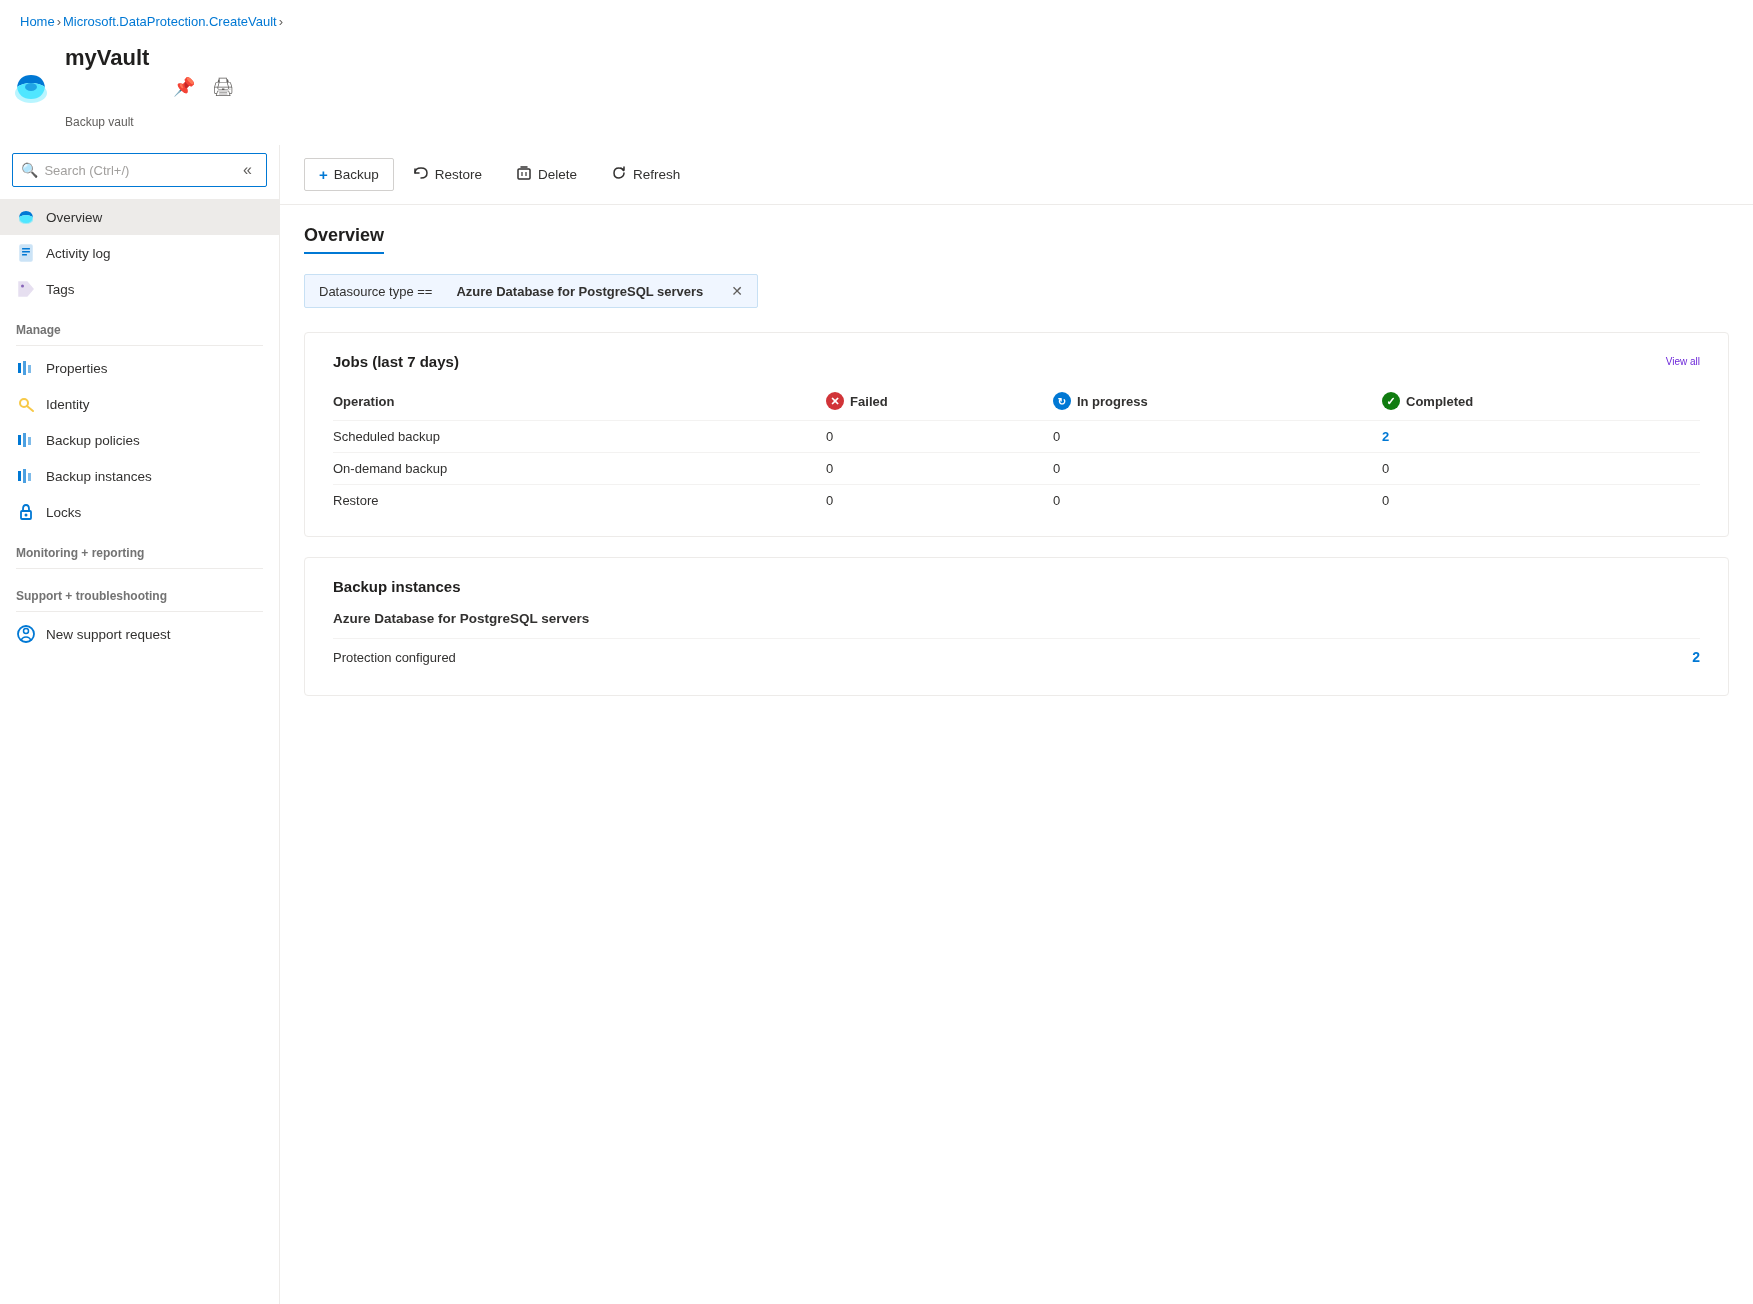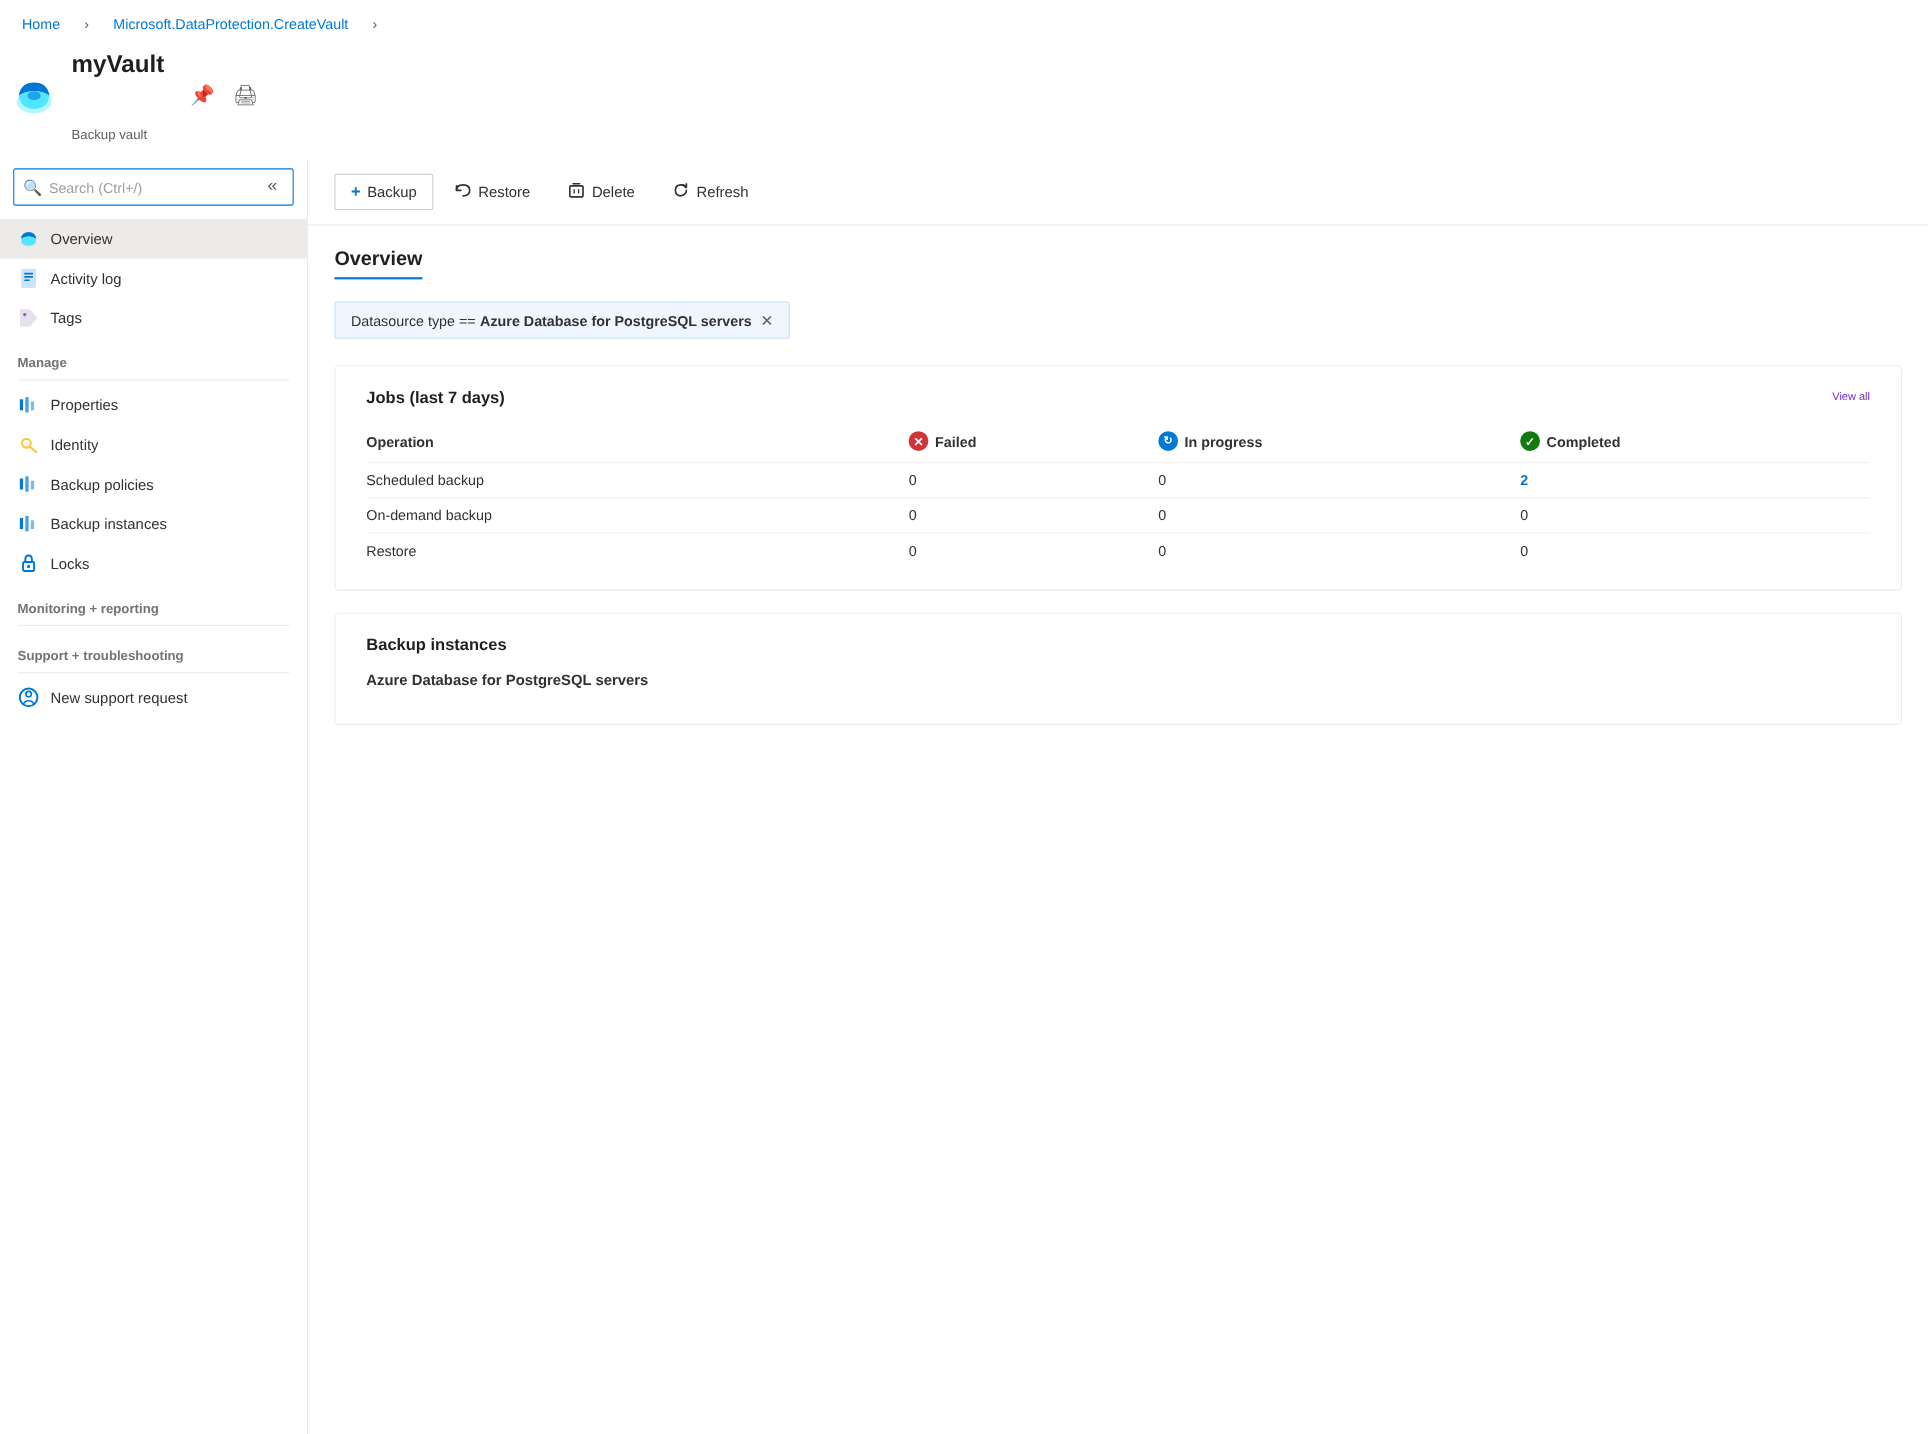--- a/index.html
+++ b/index.html
@@ -1,18 +1,18 @@
 <!DOCTYPE html>
 <html><head>
   <meta charset="utf-8">
   <style>
     * { box-sizing: border-box; margin: 0; padding: 0; }
     body { font-family: 'Segoe UI', Arial, sans-serif; font-size: 14px; color: #323130; background: #fff; }
 
-    .breadcrumb { display: flex; align-items: center; gap: 22px; padding: 14px 20px 8px; font-size: 13px; color: #0078d4; }
+    .breadcrumb { display: flex; align-items: center; gap: 2px; padding: 14px 20px 8px; font-size: 13px; color: #0078d4; }
     .breadcrumb span { color: #605e5c; }
     .breadcrumb a { color: #0078d4; text-decoration: none; }
 
     .header { display: flex; align-items: center; gap: 12px; padding: 8px 9px 16px; }
     .header-icon { width: 44px; height: 44px; }
     .header-text h1 { font-size: 22px; font-weight: 600; color: #201f1e; }
     .header-text p { font-size: 12px; color: #605e5c; margin-top: 44px; }
     .header-actions { display: flex; gap: 8px; margin-left: 8px; }
     .header-action-btn { background: none; border: none; cursor: pointer; color: #605e5c; font-size: 18px; padding: 4px; }
 
@@ -36,21 +36,21 @@
     .content { flex: 1; overflow-y: auto; padding: 0; }
 
     .toolbar { display: flex; align-items: center; gap: 4px; padding: 12px 24px; border-bottom: 1px solid #edebe9; }
     .toolbar-btn { display: flex; align-items: center; gap: 6px; padding: 7px 14px; border: 1px solid transparent; border-radius: 2px; cursor: pointer; font-size: 13.5px; color: #323130; background: none; }
     .toolbar-btn.primary { border: 1px solid #d2d0ce; }
 
     .content-body { padding: 20px 24px; }
 
     .page-title { font-size: 18px; font-weight: 600; color: #201f1e; padding-bottom: 6px; border-bottom: 2px solid #0078d4; display: inline-block; margin-bottom: 20px; }
 
-    .filter-bar { display: flex; align-items: center; gap: 4px; background: #f0f6ff; border: 1px solid #c7e0f4; border-radius: 2px; padding: 8px 14px; margin-bottom: 24px; font-size: 13px; color: #323130; width: fit-content; }
+    .filter-bar { display: flex; align-items: center; gap: 24px; background: #f0f6ff; border: 1px solid #c7e0f4; border-radius: 2px; padding: 8px 14px; margin-bottom: 24px; font-size: 13px; color: #323130; width: fit-content; }
     .filter-bar .close-btn { background: none; border: none; cursor: pointer; font-size: 14px; color: #605e5c; margin-left: 4px; }
 
     .card { border: 1px solid #edebe9; border-radius: 4px; padding: 20px 28px; margin-bottom: 20px; }
 
     .card-header { display: flex; align-items: center; justify-content: space-between; margin-bottom: 16px; }
     .card-title { font-size: 15px; font-weight: 600; color: #201f1e; }
     .view-all { color: #6d28d9; text-decoration: none; font-size: 10px; cursor: pointer; background: none; border: none; }
 
     .jobs-table { width: 100%; border-collapse: collapse; }
     .jobs-table th { text-align: left; font-weight: 600; font-size: 13px; color: #323130; padding: 6px 12px 10px 0; }
@@ -327,18 +327,22 @@
         </table>
       </div>
 
       
       <div class="card">
         <div class="card-header">
           <span class="card-title">Backup instances</span>
         </div>
         <div class="backup-instances-section">
           <div class="backup-instances-subtitle">Azure Database for PostgreSQL servers</div>
+          <div class="instance-row">
+            <span class="instance-label">Protection configured</span>
+            <span class="count-blue">2</span>
+          </div>
         </div>
       </div>
 
     </div>
   </div>
 </div>
 
 </body></html>

